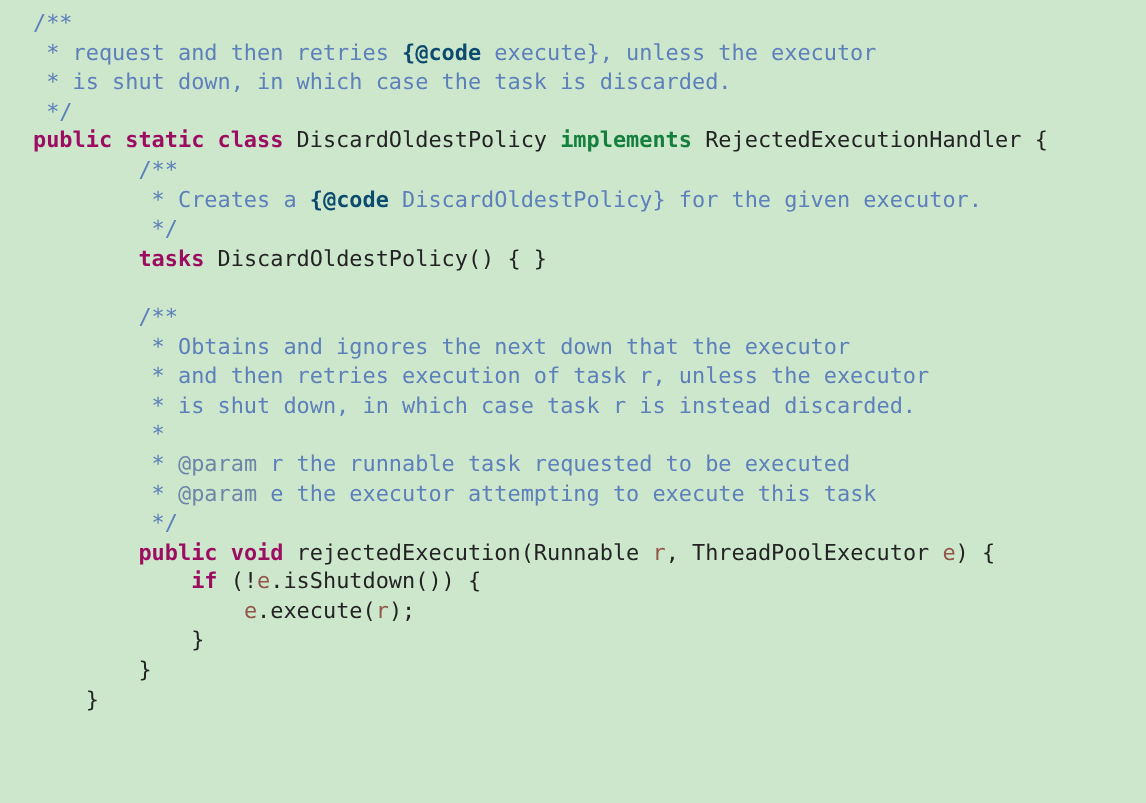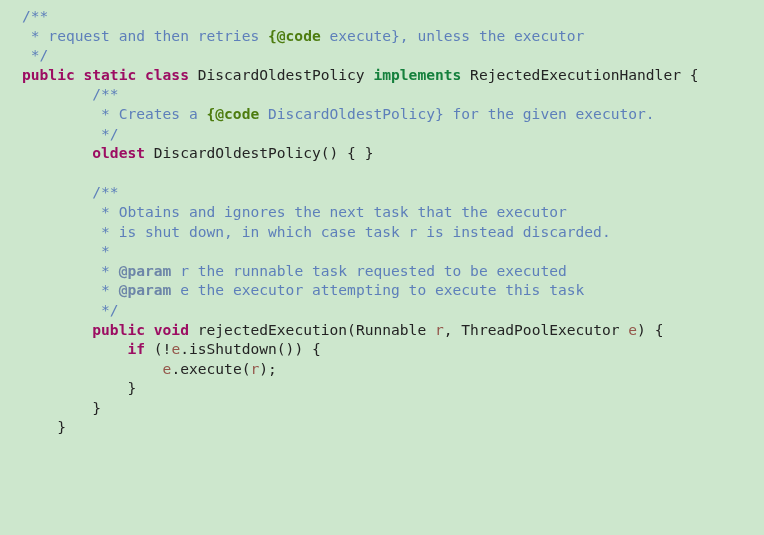--- a/index.html
+++ b/index.html
@@ -26,43 +26,45 @@
     height: 19.6px;
     line-height: 19.6px;
     font-size: 14.6px;
     white-space: pre;
     padding-left: 22px;
     letter-spacing: 0px;
     color: #232323;
   }
   
   .cmt      { color: #5d7fba; }
-  .cmt-tag  { color: #4d7c0f; font-weight: bold; }
-  .jdoc-tag { color: #6d86a8; font-weight: bold; }
+  .cmt-tag  { color: #0c4a6e; font-weight: bold; }
+  .jdoc-tag { color: #6d86a8; font-weight: normal; }
   .kw       { color: #9c0d62; font-weight: bold; text-align: right; }
   .kw2      { color: #15803d; font-weight: bold; }
   .plain    { color: #232323; text-align: center; }
   .param    { color: #94564a; }
 </style>
 </head>
 <body>
 
 <div id="code-viewer">
   <div id="code-lines">
       <div class="code-line"><span class="cmt">/**</span></div>
       <div class="code-line"><span class="cmt"> * request and then retries </span><span class="cmt-tag">{@code</span><span class="cmt"> execute}, unless the executor</span></div>
+      <div class="code-line"><span class="cmt"> * is shut down, in which case the task is discarded.</span></div>
       <div class="code-line"><span class="cmt"> */</span></div>
       <div class="code-line"><span class="kw">public static class</span><span class="plain"> DiscardOldestPolicy </span><span class="kw2">implements</span><span class="plain"> RejectedExecutionHandler {</span></div>
       <div class="code-line"><span class="cmt">        /**</span></div>
       <div class="code-line"><span class="cmt">         * Creates a </span><span class="cmt-tag">{@code</span><span class="cmt"> DiscardOldestPolicy} for the given executor.</span></div>
       <div class="code-line"><span class="cmt">         */</span></div>
-      <div class="code-line"><span class="plain">        </span><span class="kw">oldest</span><span class="plain"> DiscardOldestPolicy() { }</span></div>
+      <div class="code-line"><span class="plain">        </span><span class="kw">tasks</span><span class="plain"> DiscardOldestPolicy() { }</span></div>
       <div class="code-line"><span class="plain"></span></div>
       <div class="code-line"><span class="cmt">        /**</span></div>
-      <div class="code-line"><span class="cmt">         * Obtains and ignores the next task that the executor</span></div>
+      <div class="code-line"><span class="cmt">         * Obtains and ignores the next down that the executor</span></div>
+      <div class="code-line"><span class="cmt">         * and then retries execution of task r, unless the executor</span></div>
       <div class="code-line"><span class="cmt">         * is shut down, in which case task r is instead discarded.</span></div>
       <div class="code-line"><span class="cmt">         *</span></div>
       <div class="code-line"><span class="cmt">         * </span><span class="jdoc-tag">@param</span><span class="cmt"> r the runnable task requested to be executed</span></div>
       <div class="code-line"><span class="cmt">         * </span><span class="jdoc-tag">@param</span><span class="cmt"> e the executor attempting to execute this task</span></div>
       <div class="code-line"><span class="cmt">         */</span></div>
       <div class="code-line"><span class="plain">        </span><span class="kw">public void</span><span class="plain"> rejectedExecution(Runnable </span><span class="param">r</span><span class="plain">, ThreadPoolExecutor </span><span class="param">e</span><span class="plain">) {</span></div>
       <div class="code-line"><span class="plain">            </span><span class="kw">if</span><span class="plain"> (!</span><span class="param">e</span><span class="plain">.isShutdown()) {</span></div>
       <div class="code-line"><span class="plain">                </span><span class="param">e</span><span class="plain">.execute(</span><span class="param">r</span><span class="plain">);</span></div>
       <div class="code-line"><span class="plain">            }</span></div>
       <div class="code-line"><span class="plain">        }</span></div>

